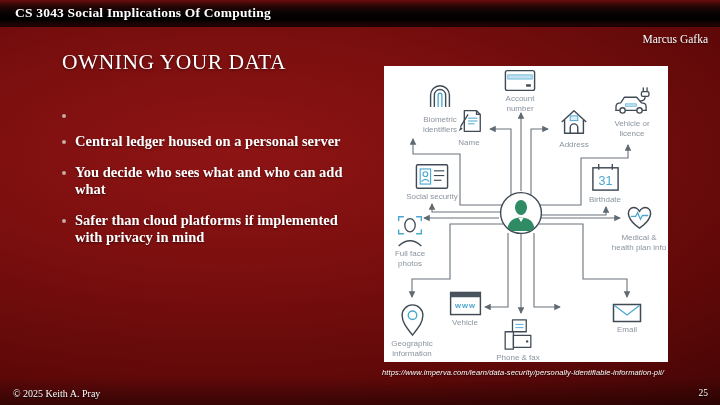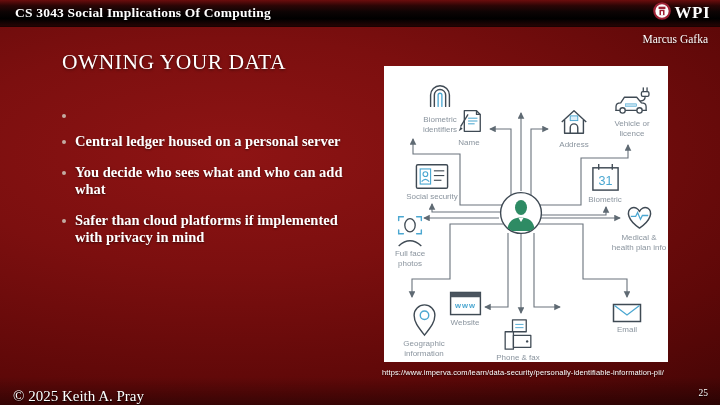--- a/index.html
+++ b/index.html
@@ -41,43 +41,33 @@
   
   .panel{position:absolute;left:384px;top:66px;width:284px;height:296px;background:#fff;}
   .lines-svg{position:absolute;left:0;top:0;}
   .node{position:absolute;text-align:center;font-family:"Liberation Sans",sans-serif;
         color:#8a949e;font-size:8px;line-height:1.22;}
   .node svg{display:block;margin:0 auto 2px auto;}
   .caption{
     position:absolute;left:382px;top:368px;width:320px;color:#fff;
     font-family:"Liberation Sans",sans-serif;font-size:7.5px;letter-spacing:.1px;
     text-shadow:0 1px 1px rgba(0,0,0,.6);
+    font-style:italic;
   }
   
   .bottom-shade{position:absolute;left:0;bottom:0;width:720px;height:28px;
     background:linear-gradient(180deg,transparent,rgba(0,0,0,.38));pointer-events:none;}
-  .copyright{position:absolute;left:13px;top:388px;color:#fff;font-size:15px;text-shadow:0 1px 1px #000;}
+  .copyright{position:absolute;left:13px;top:388px;color:#fff;font-size:10px;text-shadow:0 1px 1px #000;}
   .page-num{position:absolute;right:12px;top:388px;color:#fff;font-size:9.5px;text-shadow:0 1px 1px #000;}
 </style>
 </head>
 <body>
 
 <div class="topbar">
   <div class="course-title">CS 3043 Social Implications Of Computing</div>
-  <div class="logo">
-    <span>
-      <svg width="18" height="18" viewBox="0 0 20 20">
-        <circle cx="10" cy="10" r="8.6" fill="#fdfdfd" stroke="#9d2235" stroke-width="2.4"></circle>
-        <rect x="6.2" y="5.2" width="7.6" height="2.6" fill="#9d2235"></rect>
-        <rect x="7.2" y="8.6" width="5.6" height="6" fill="#9d2235"></rect>
-        <rect x="8.9" y="10.2" width="2.2" height="4.4" fill="#fdfdfd"></rect>
-      </svg>
-    </span>
-    <span class="logo-text">WPI</span>
-  </div>
 </div>
 <div class="author">Marcus Gafka</div>
 
 <div class="slide-title">OWNING YOUR DATA</div>
 
 <div class="bullets">
   <div class="bullet-item">
     <span class="dot"></span>
   </div>
   <div class="bullet-item">
@@ -159,20 +149,28 @@
         <line x1="15" y1="13" x2="25" y2="13"></line>
         <line x1="15" y1="16" x2="25" y2="16"></line>
         <line x1="15" y1="19" x2="22" y2="19"></line>
       </g>
       <line x1="15" y1="9" x2="7" y2="22" stroke="#3f4a54" stroke-width="1.4"></line>
       <path d="M7,22 L5,27 L9.2,24.2 Z" fill="#3f4a54"></path>
     </svg>
     <div>Name</div>
   </div>
 
+  <div class="node" style="left:108px;top:3px;width:56px;">
+    <svg width="32" height="23" viewBox="0 0 34 24">
+      <rect x="1.5" y="1.5" width="31" height="21" rx="2" fill="none" stroke="#3f4a54" stroke-width="1.5"></rect>
+      <rect x="4" y="6" width="26" height="4.5" fill="#bfe0f0" stroke="#4BA7D1" stroke-width=".7"></rect>
+      <rect x="23.5" y="16" width="5" height="2.6" fill="#3f4a54"></rect>
+    </svg>
+    <div>Account number</div>
+  </div>
 
   <div class="node" style="left:162px;top:40px;width:56px;">
     <svg width="32" height="32" viewBox="0 0 34 34">
       <g fill="none" stroke="#3f4a54" stroke-width="1.5" stroke-linejoin="round">
         <path d="M4,17 L17,5 L30,17"></path>
         <path d="M7,15 V29 H27 V15"></path>
         <path d="M13,29 V23 a4,4 0 0 1 8,0 V29"></path>
       </g>
       <rect x="13" y="10.5" width="8" height="5" fill="#ddeffa" stroke="#4BA7D1" stroke-width="1"></rect>
     </svg>
@@ -213,21 +211,21 @@
     <div>Social security</div>
   </div>
 
   <div class="node" style="left:193px;top:96px;width:56px;">
     <svg width="31" height="31" viewBox="0 0 32 32">
       <rect x="3" y="6" width="26" height="23" fill="none" stroke="#3f4a54" stroke-width="1.5"></rect>
       <line x1="9" y1="2" x2="9" y2="8" stroke="#3f4a54" stroke-width="1.4"></line>
       <line x1="23" y1="2" x2="23" y2="8" stroke="#3f4a54" stroke-width="1.4"></line>
       <text x="16" y="24" text-anchor="middle" font-family="Liberation Sans, sans-serif" font-size="13" fill="#4BA7D1">31</text>
     </svg>
-    <div>Biometric</div>
+    <div>Birthdate</div>
   </div>
 
   <div class="node" style="left:0px;top:145px;width:52px;">
     <svg width="34" height="36" viewBox="0 0 36 38">
       <g fill="none" stroke="#4BA7D1" stroke-width="1.5" stroke-linecap="round">
         <path d="M6,10 V6 H11"></path>
         <path d="M25,6 H30 V10"></path>
         <path d="M6,20 V24 H11"></path>
         <path d="M30,20 V24 H25"></path>
       </g>
@@ -240,35 +238,35 @@
   </div>
 
   <div class="node" style="left:227px;top:134px;width:56px;">
     <svg width="33" height="31" viewBox="0 0 34 32">
       <path d="M17,29 C5,21 3,12 8.5,8.5 C12,6.3 16,9 17,12 C18,9 22,6.3 25.5,8.5 C31,12 29,21 17,29 Z" fill="none" stroke="#3f4a54" stroke-width="1.5" stroke-linejoin="round"></path>
       <polyline points="8,17 13,17 15,13 18,20 20,16 26,16" fill="none" stroke="#4BA7D1" stroke-width="1.3"></polyline>
     </svg>
     <div>Medical &amp; health plan info</div>
   </div>
 
-  <div class="node" style="left:0px;top:237px;width:56px;margin-left:12px;">
+  <div class="node" style="left:0px;top:237px;width:56px;">
     <svg width="29" height="34" viewBox="0 0 30 36">
       <path d="M15,34 C8,25 4,20 4,13 a11,11 0 0 1 22,0 C26,20 22,25 15,34 Z" fill="none" stroke="#3f4a54" stroke-width="1.5"></path>
       <circle cx="15" cy="13" r="4.5" fill="none" stroke="#4BA7D1" stroke-width="1.5"></circle>
     </svg>
     <div>Geographic information</div>
   </div>
 
   <div class="node" style="left:53px;top:225px;width:56px;">
     <svg width="33" height="25" viewBox="0 0 34 26">
       <rect x="1.5" y="1.5" width="31" height="23" fill="none" stroke="#3f4a54" stroke-width="1.5"></rect>
       <rect x="1.5" y="1.5" width="31" height="5" fill="#4a545e"></rect>
       <text x="17" y="17.5" text-anchor="middle" font-family="Liberation Sans, sans-serif" font-size="8" font-weight="bold" letter-spacing="1" fill="#4BA7D1">www</text>
     </svg>
-    <div>Website</div>
+    <div>Vehicle</div>
   </div>
 
   <div class="node" style="left:106px;top:252px;width:56px;">
     <svg width="32" height="33" viewBox="0 0 34 36">
       <g fill="#fff" stroke="#3f4a54" stroke-width="1.4" stroke-linejoin="round">
         <rect x="11" y="2" width="15" height="13"></rect>
         <rect x="3" y="15" width="9" height="19"></rect>
         <rect x="12" y="19" width="19" height="13"></rect>
       </g>
       <g stroke="#4BA7D1" stroke-width="1">

